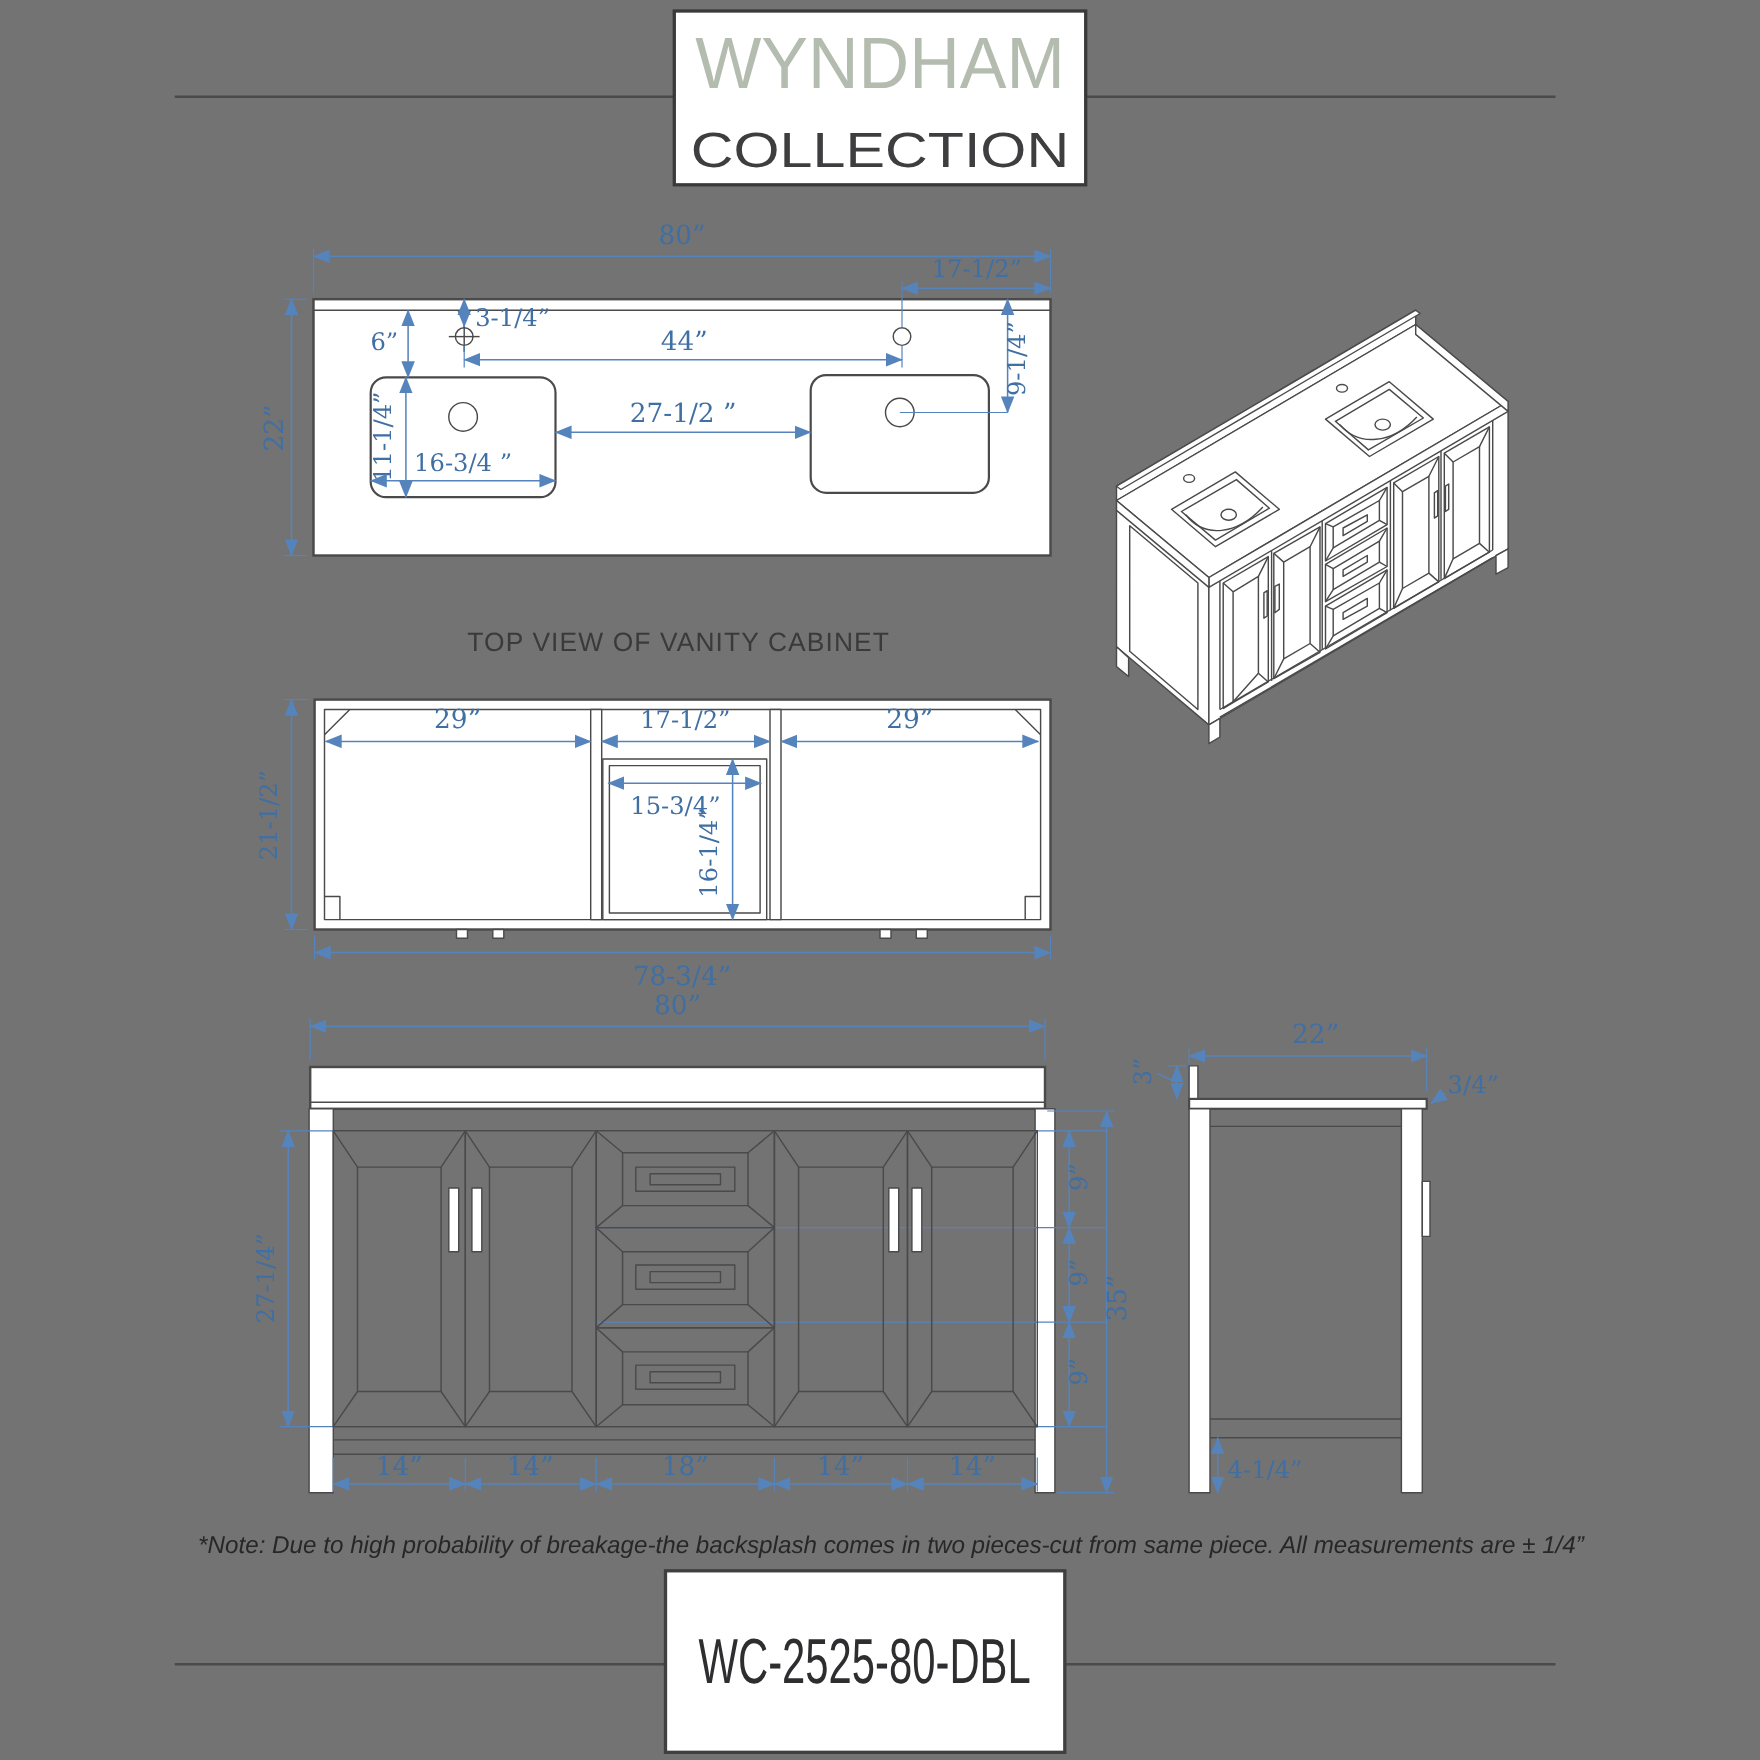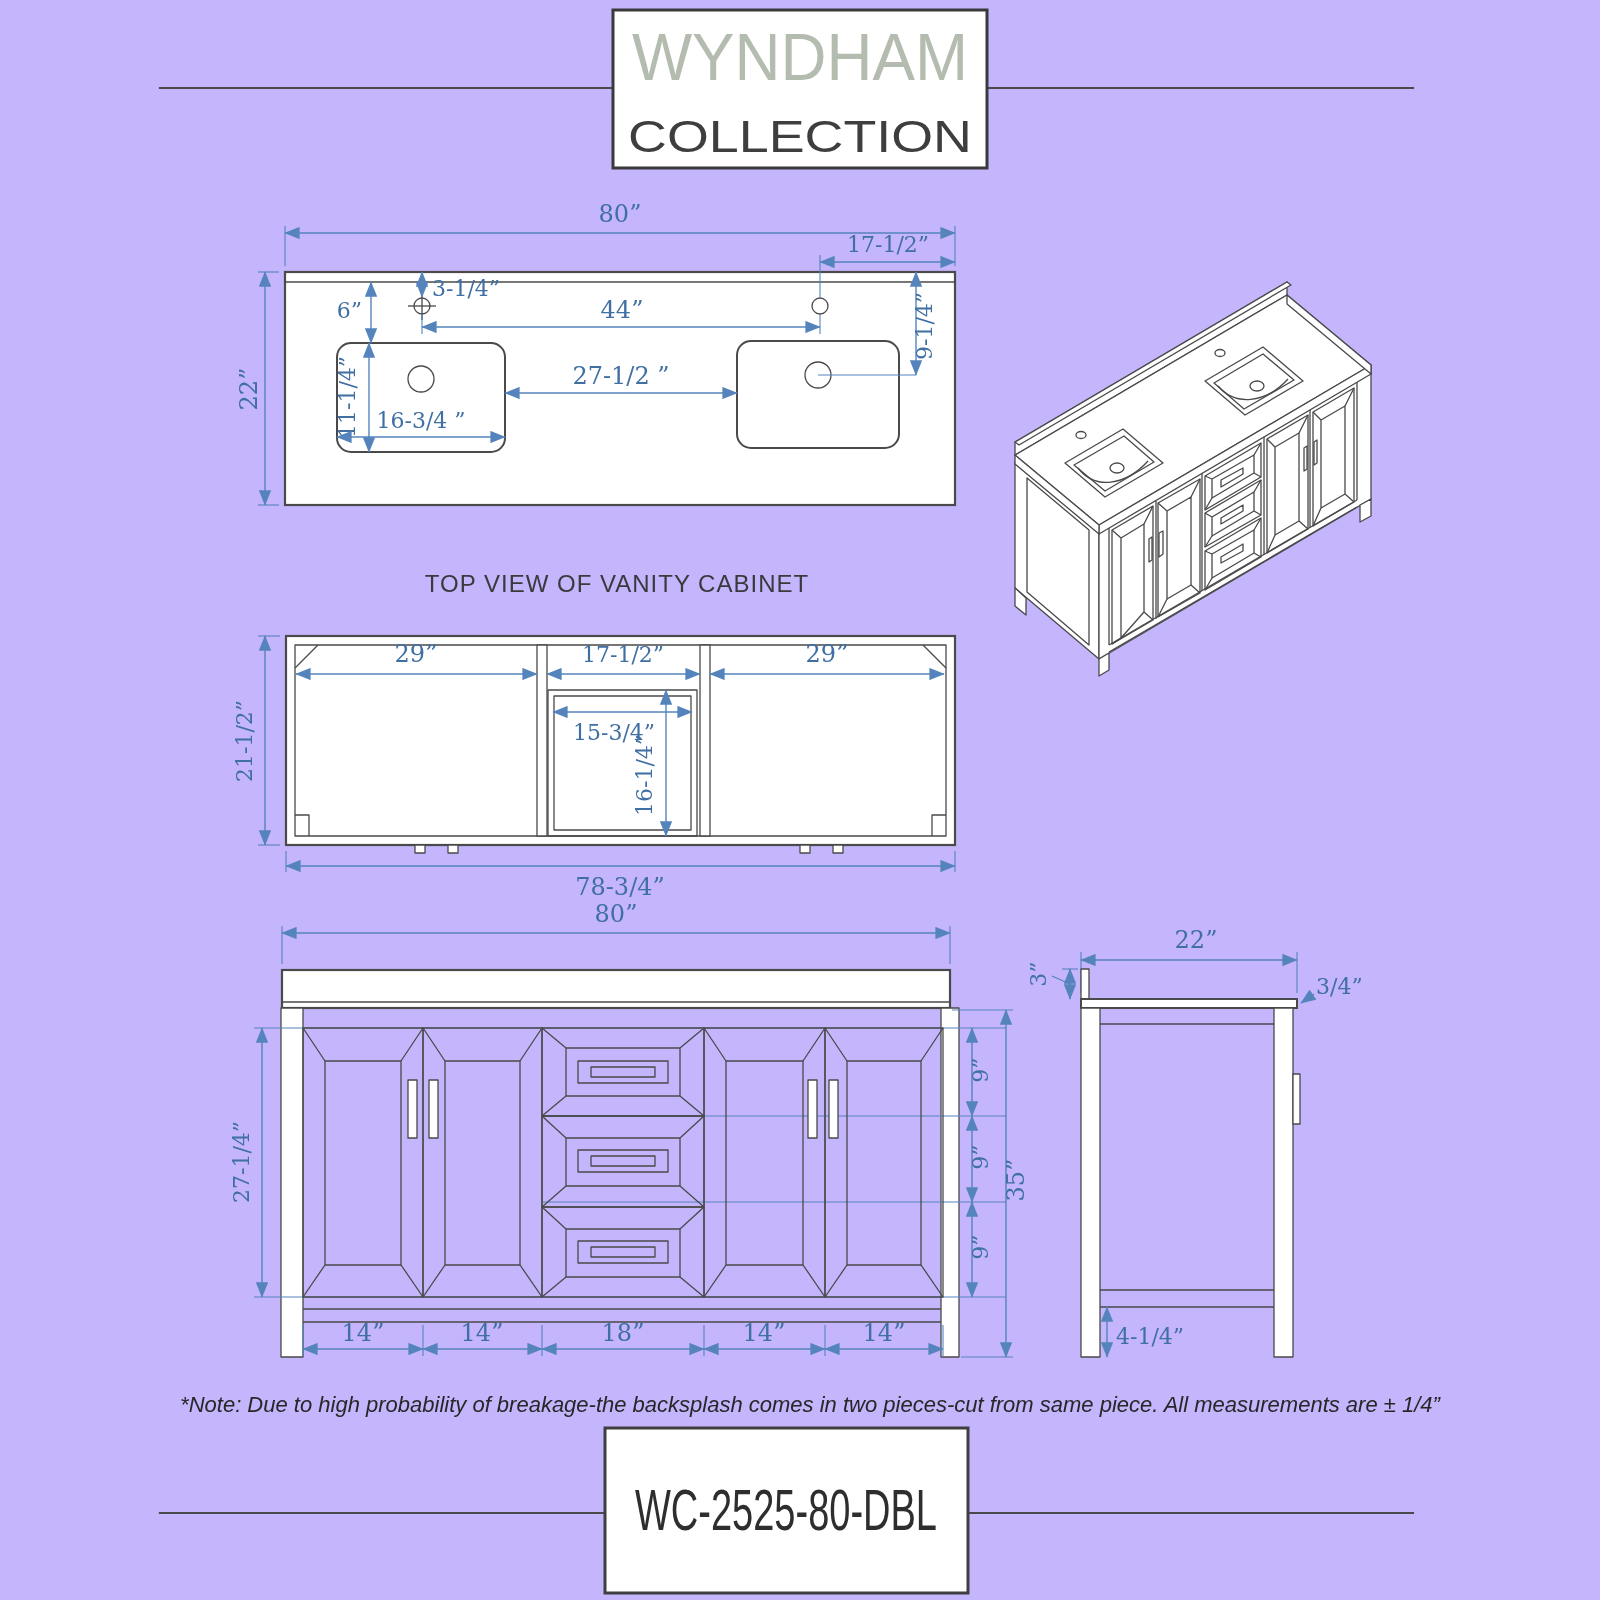--- a/index.html
+++ b/index.html
@@ -1,16 +1,16 @@
 <!DOCTYPE html>
 <html><head>
 <meta charset="utf-8">
 <style>
   html,body{margin:0;padding:0;background:#ffffff;}
-  #page{position:relative;width:1600px;height:1600px;background:#c4b5fd;overflow:hidden;}
+  #page{position:relative;width:1600px;height:1600px;background:#737373;overflow:hidden;}
   svg{display:block;}
   .ln{stroke:#4a4a4a;stroke-width:2.2;fill:none;stroke-linejoin:round;stroke-linecap:square;}
   .ln1{stroke:#4a4a4a;stroke-width:1.3;fill:none;stroke-linejoin:round;}
   .fw{fill:#ffffff;}
   .dim{stroke:#5584bd;stroke-width:1.4;fill:none;}
   .ext{stroke:#5584bd;stroke-width:1.1;fill:none;}
   .dt{font-family:"DejaVu Serif",serif;font-size:24px;fill:#3f6fa3;}
   .dts{font-family:"DejaVu Serif",serif;font-size:22px;fill:#3f6fa3;}
   .ttl{font-family:"Liberation Sans",sans-serif;font-size:24px;fill:#3a3a3c;letter-spacing:1px;}
   .note{font-family:"Liberation Sans",sans-serif;font-size:22px;font-style:italic;fill:#272727;}

